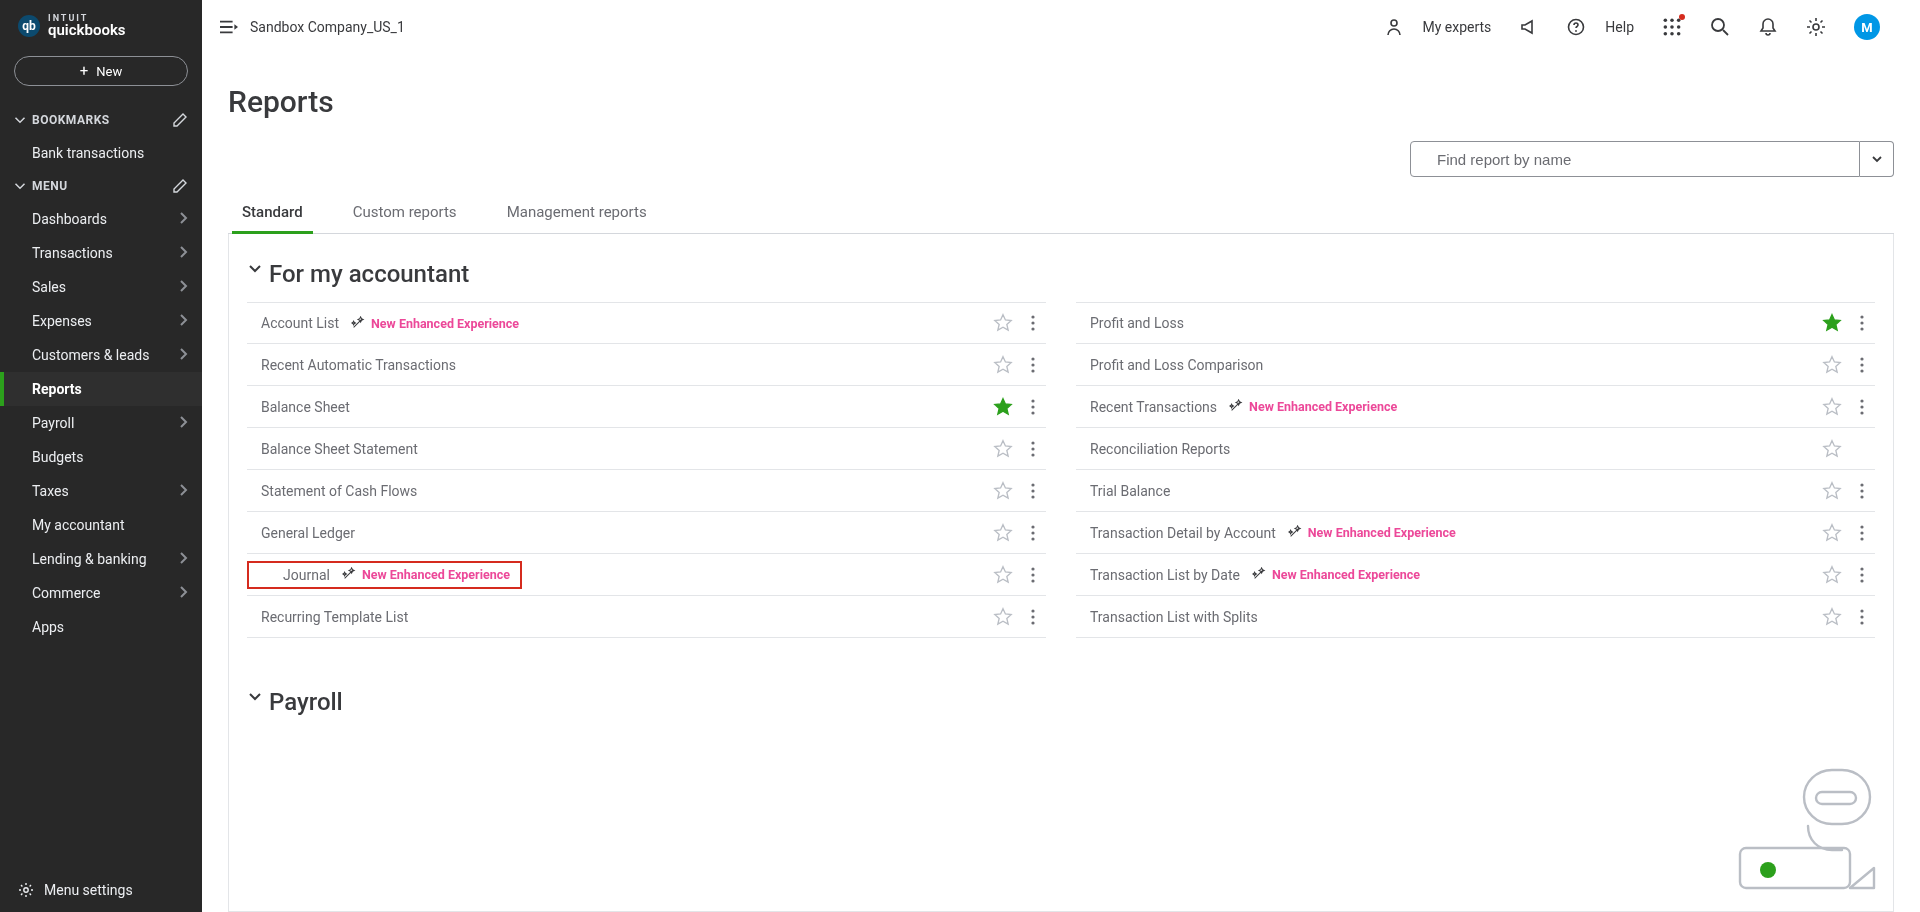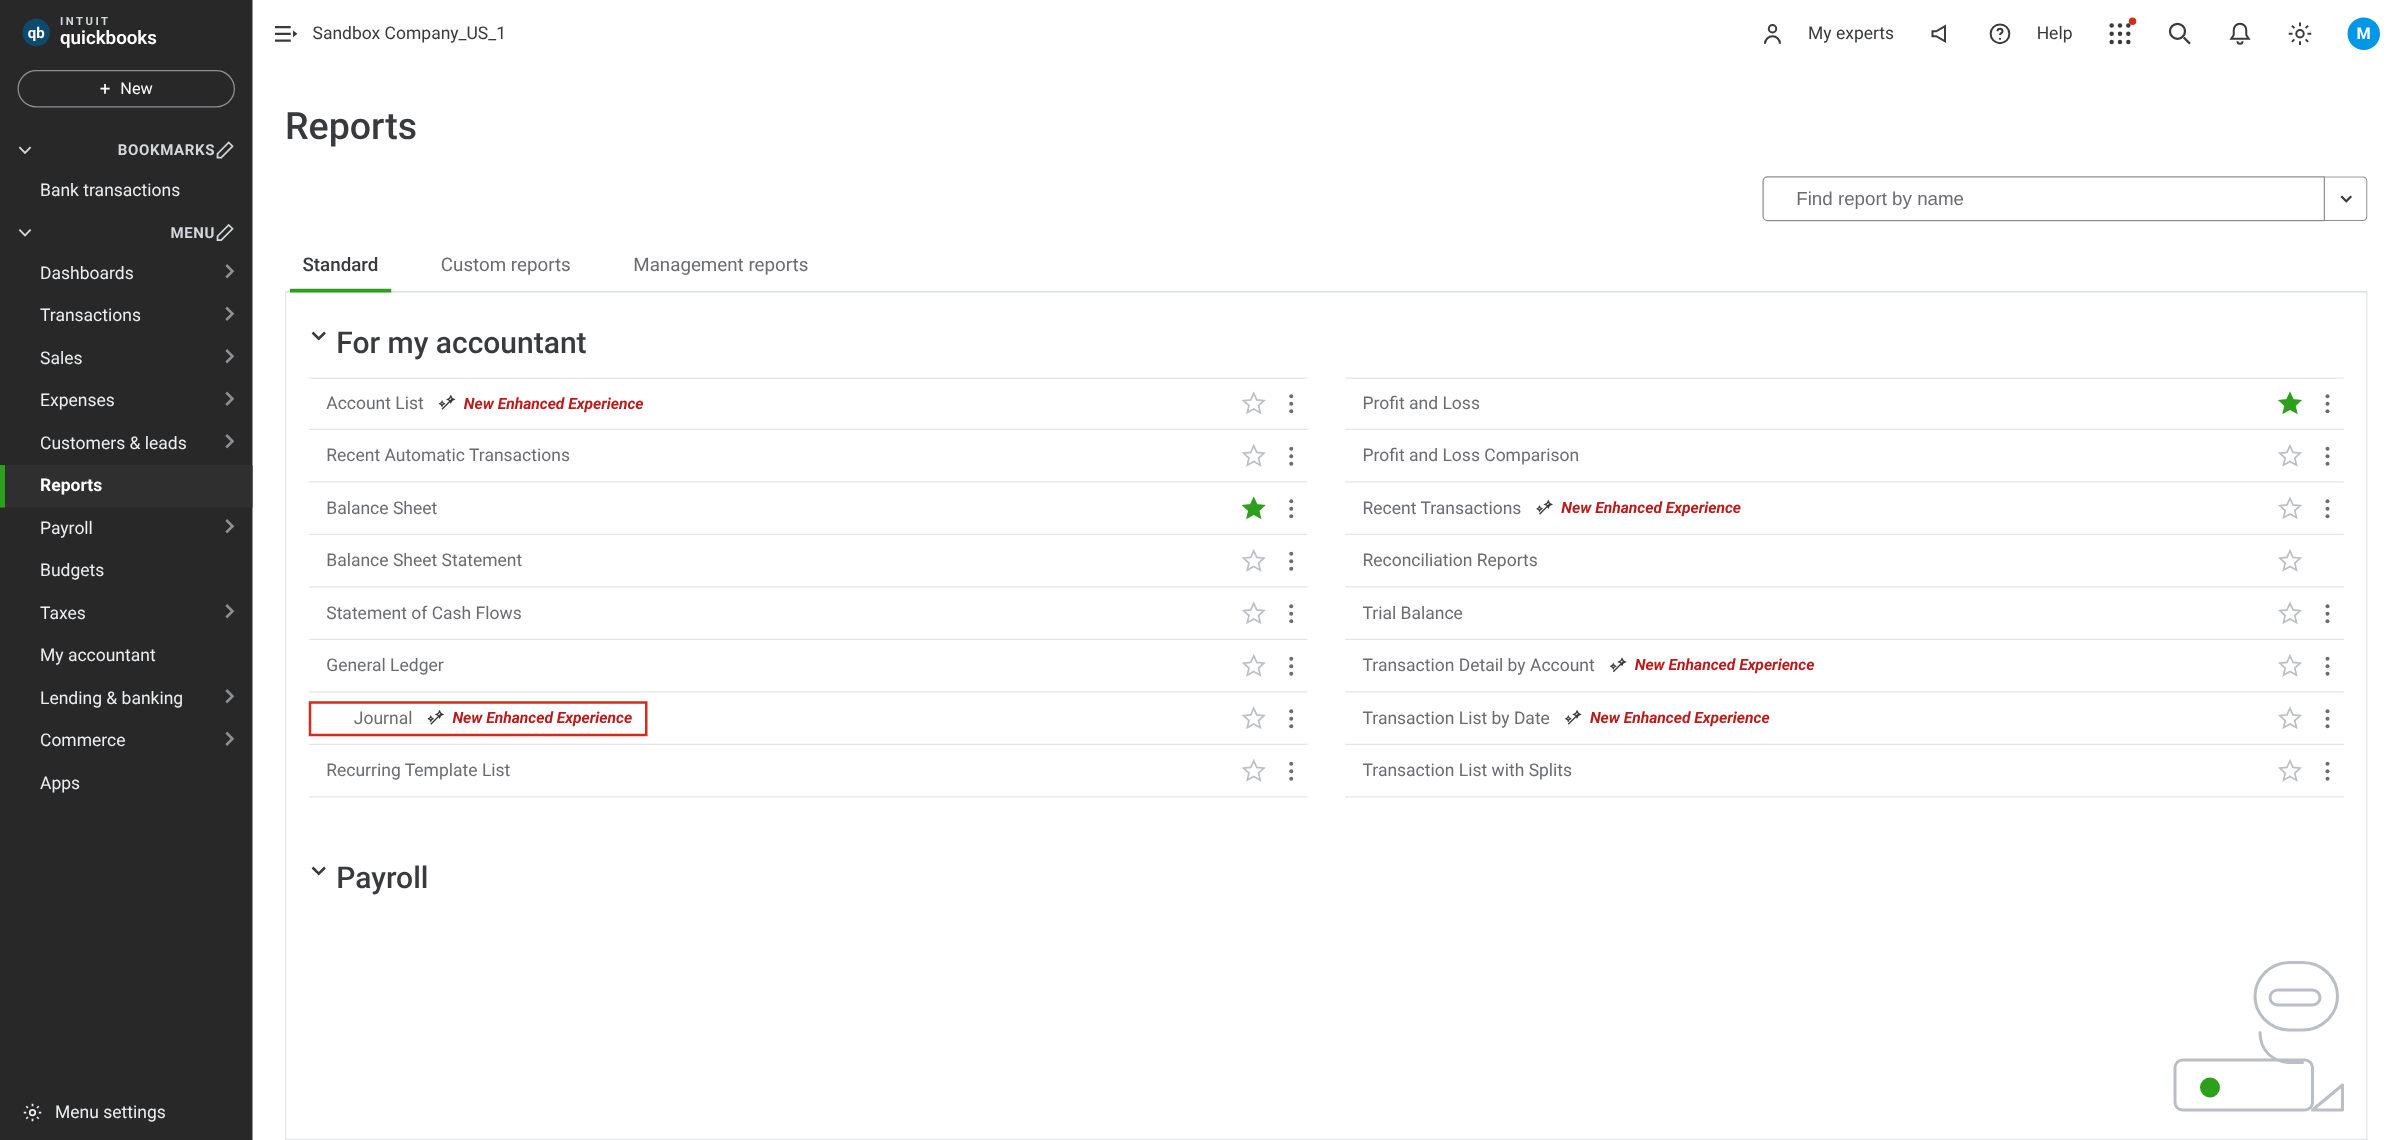--- a/index.html
+++ b/index.html
@@ -11,37 +11,37 @@
   .logo-row { display: flex; align-items: center; gap: 8px; padding: 14px 18px 10px 18px; }
   .logo-mark { width: 22px; height: 22px; border-radius: 50%; background: #0c4a6e; display: flex; align-items: center; justify-content: center; color: #fff; font-weight: 700; font-size: 12px; }
   .logo-text { display: flex; flex-direction: column; line-height: 1; }
   .logo-text .intuit { font-size: 9px; letter-spacing: 2px; text-transform: uppercase; color: #d4d7dc; font-weight: 700; }
   .logo-text .qb { font-size: 15px; font-weight: 600; color: #fff; }
   .new-btn { margin: 8px 14px 18px 14px; border: 1px solid #8d9096; border-radius: 18px; height: 30px; display: flex; align-items: center; justify-content: center; gap: 8px; color: #fff; font-size: 13px; cursor: pointer; }
   .new-btn .plus { font-size: 15px; line-height: 1; }
 
   .sb-section-header { display: flex; align-items: center; padding: 8px 14px; color: #d4d7dc; font-size: 12px; font-weight: 700; letter-spacing: .5px; cursor: pointer; }
   .sb-section-header .chev { width: 18px; display: inline-flex; }
-  .sb-section-header .lbl { flex: 1; text-align: right; }
+  .sb-section-header .lbl { flex: 1; }
   .sb-section-header .pencil { width: 16px; height: 16px; display: inline-flex; color: #d4d7dc; }
 
   .sb-item { display: flex; align-items: center; padding: 9px 14px 9px 32px; color: #eceef1; cursor: pointer; position: relative; }
   .sb-item .lbl { flex: 1; }
   .sb-item .chev-r { color: #8d9096; }
   .sb-item.active { background: #2f2f2f; font-weight: 700; color: #fff; }
   .sb-item.active::before { content: ""; position: absolute; left: 0; top: 0; bottom: 0; width: 4px; background: #2ca01c; }
 
   .sb-spacer { flex: 1; }
   .sb-footer { display: flex; align-items: center; gap: 10px; padding: 14px 18px; color: #eceef1; cursor: pointer; }
   .sb-footer svg { width: 16px; height: 16px; }
 
   
   .main { flex: 1; display: flex; flex-direction: column; min-width: 0; }
 
-  .topbar { height: 54px; display: flex; align-items: center; padding: 0 16px 0 18px; gap: 18px; }
+  .topbar { height: 54px; display: flex; align-items: center; padding: 0 40px 0 18px; gap: 18px; }
   .topbar .company { display: flex; align-items: center; gap: 12px; font-size: 14px; color: #393a3d; }
   .topbar .company .hamb { width: 18px; height: 16px; display: inline-flex; color: #6b6c72; cursor: pointer; }
   .topbar .right { margin-left: auto; display: flex; align-items: center; gap: 28px; color: #393a3d; }
   .topbar .right .txtitem { display: flex; align-items: center; gap: 20px; font-size: 14px; cursor: pointer; }
   .topbar .right .iconbtn { width: 20px; height: 20px; display: inline-flex; align-items: center; justify-content: center; color: #393a3d; cursor: pointer; }
   .apps-grid { position: relative; }
   .apps-grid .dot { position: absolute; top: -3px; right: -3px; width: 6px; height: 6px; border-radius: 50%; background: #d52b1e; }
   .avatar { width: 26px; height: 26px; border-radius: 50%; background: #0097e6; color: #fff; display: flex; align-items: center; justify-content: center; font-weight: 700; font-size: 13px; cursor: pointer; }
 
   .content { flex: 1; padding: 12px 26px 0 26px; display: flex; flex-direction: column; overflow: hidden; position: relative; }
@@ -62,21 +62,21 @@
 
   .group-header { display: flex; align-items: flex-start; gap: 6px; font-size: 24px; font-weight: 500; color: #393a3d; margin: 6px 0 14px 0; cursor: pointer; }
   .group-header svg { width: 16px; height: 16px; }
 
   .columns { display: flex; gap: 30px; }
   .col { flex: 1; }
 
   .report-row { display: flex; align-items: center; height: 42px; border-bottom: 1px solid #e3e5e8; padding: 0 4px 0 14px; }
   .report-row.first { border-top: 1px solid #e3e5e8; }
   .report-row .name { font-size: 14px; color: #6b6c72; cursor: pointer; }
-  .report-row .enh { display: inline-flex; align-items: center; gap: 6px; margin-left: 12px; font-size: 12.5px; font-weight: 700; color: #b91c1c; font-style: italic; }
+  .report-row .enh { display: inline-flex; align-items: flex-start; gap: 6px; margin-left: 12px; font-size: 12.5px; font-weight: 700; color: #ec4899; }
   .report-row .enh svg { width: 14px; height: 14px; }
   .report-row .spacer { flex: 1; }
   .report-row .star { width: 22px; height: 22px; display: inline-flex; align-items: center; justify-content: center; cursor: pointer; margin-right: 10px; }
   .report-row .star.fav svg path { fill: #2ca01c; stroke: #2ca01c; }
   .report-row .more { width: 18px; height: 22px; display: inline-flex; align-items: center; justify-content: center; cursor: pointer; color: #6b6c72; }
 
   
   .chat-widget { position: absolute; right: 36px; bottom: 18px; width: 150px; height: 130px; pointer-events: none; }
 
   

